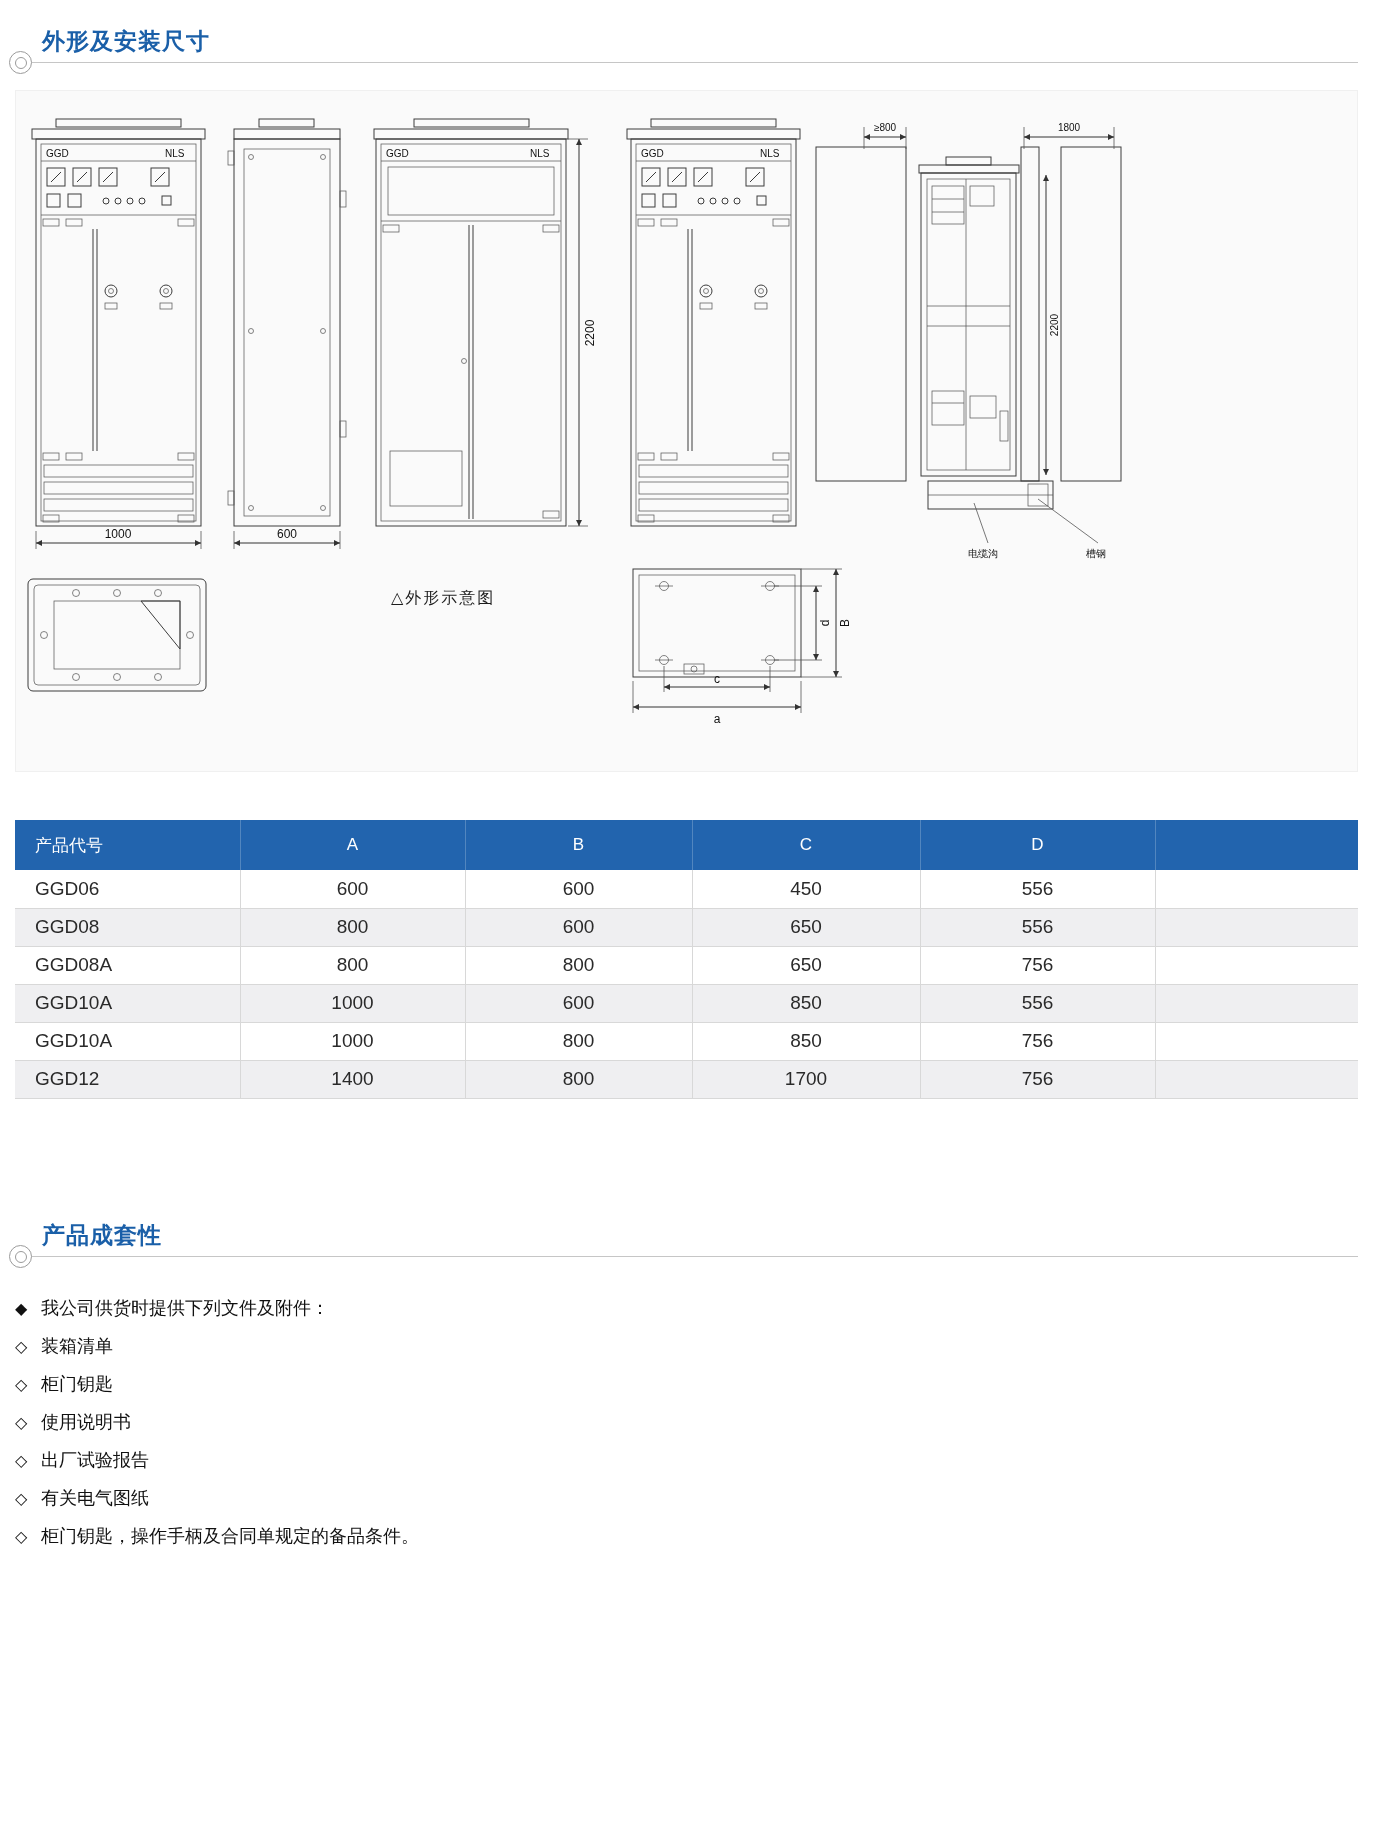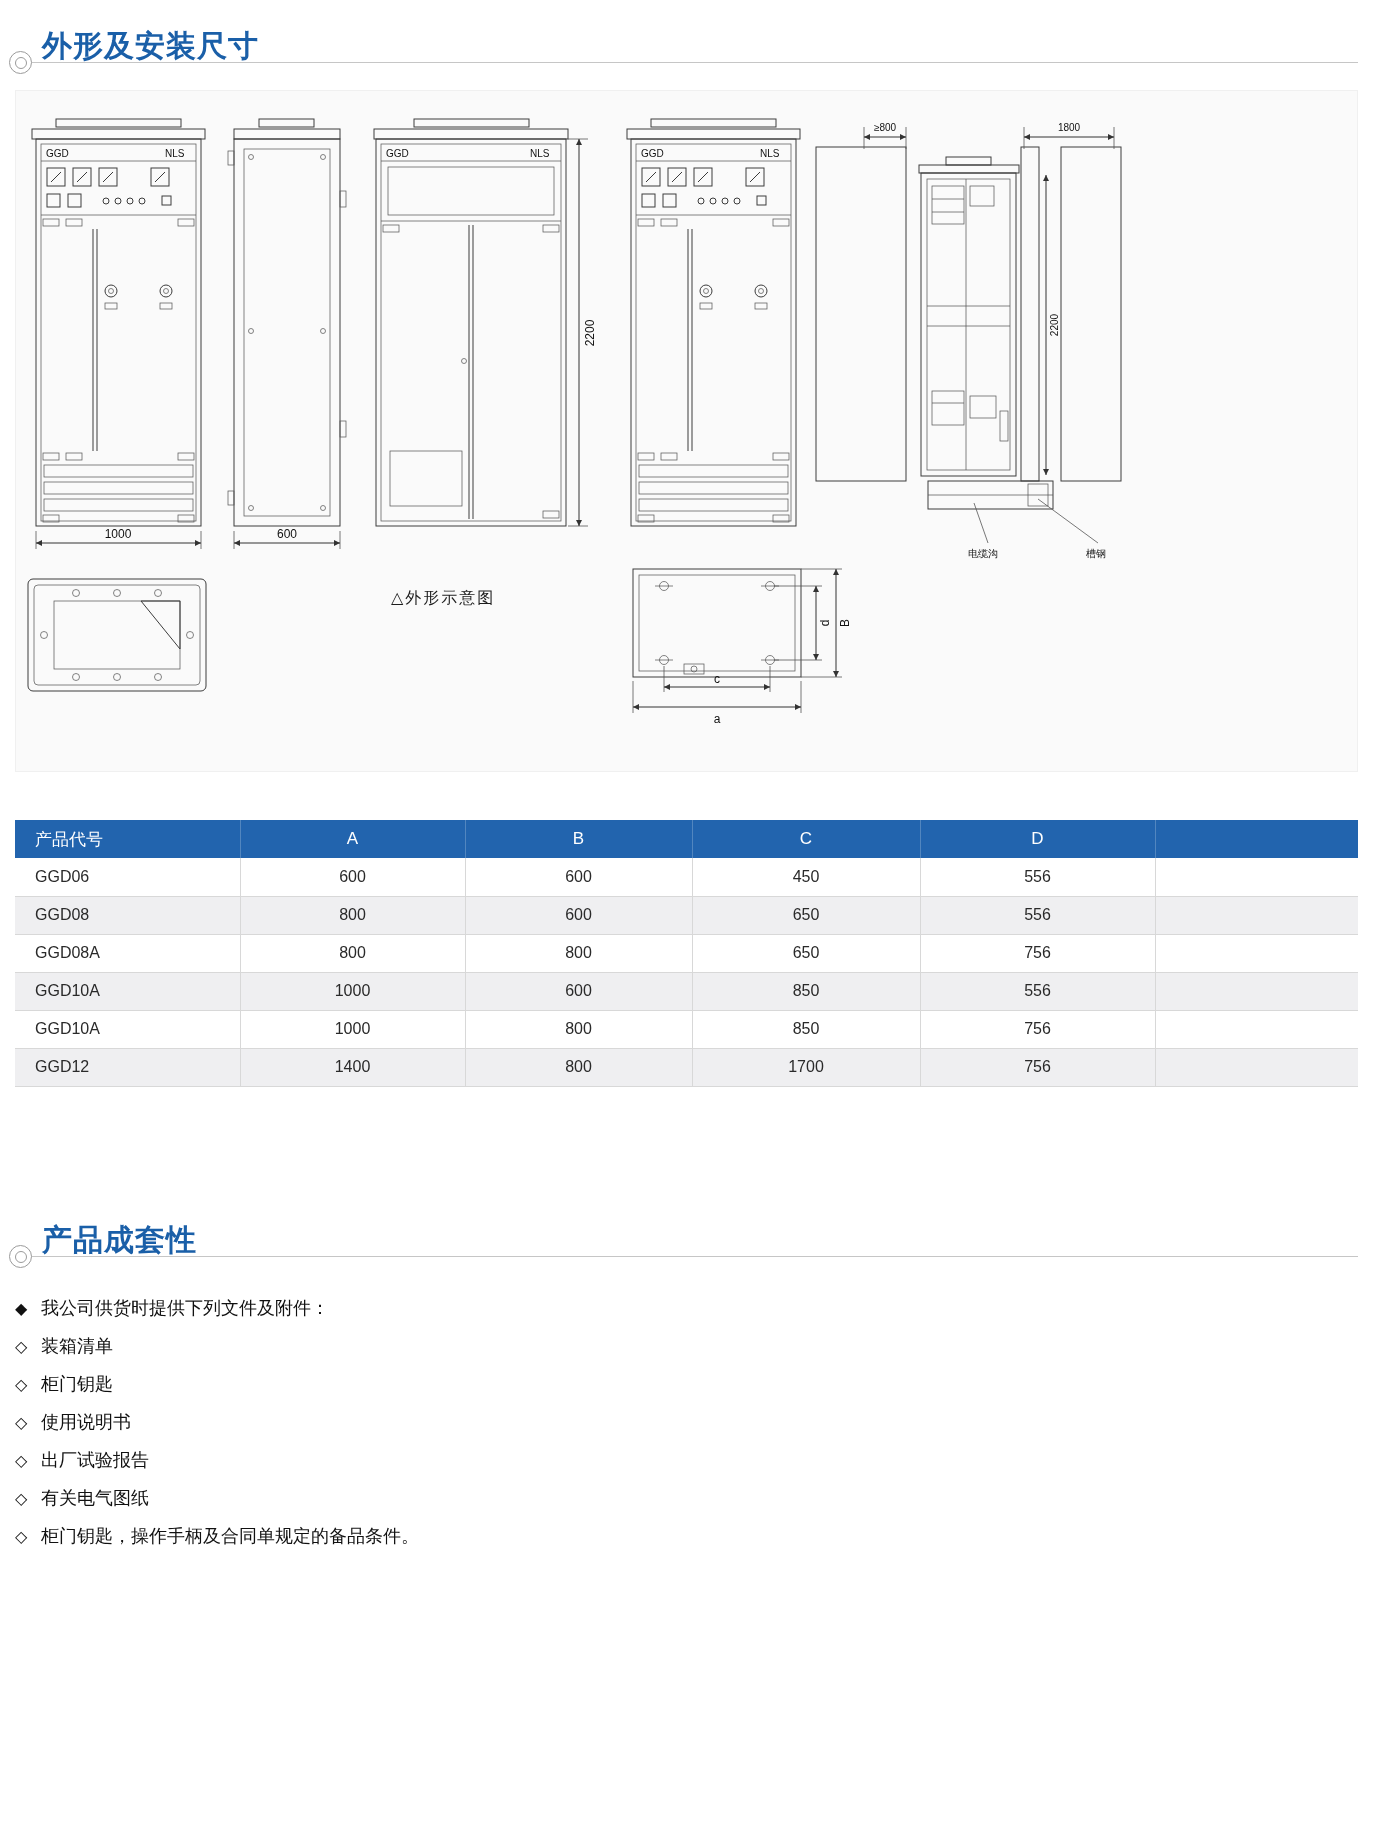--- a/index.html
+++ b/index.html
@@ -8,21 +8,21 @@
     width: 1373px; height: 1848px; position: relative;
     font-family: "Liberation Sans", "DejaVu Sans", sans-serif;
     color: #222;
   }
   .page { position: absolute; inset: 0; }
 
   
   .section-head { position: absolute; left: 0; width: 1373px; height: 70px; }
   .head-title {
     position: absolute; left: 42px; top: 0;
-    font-size: 30px; font-weight: bold; color: #1a5fa8; letter-spacing: 1px;
+    font-size: 23px; font-weight: bold; color: #1a5fa8; letter-spacing: 1px;
   }
   .head-rule { position: absolute; top: 36px; left: 30px; right: 15px; height: 1px; background: #c6c6c6; }
   .head-ring {
     position: absolute; left: 9px; top: 25px; width: 23px; height: 23px;
     border: 1.5px solid #9b9b9b; border-radius: 50%; background: #fff;
     display: flex; align-items: center; justify-content: center; z-index: 2;
   }
   .head-ring-inner { width: 12px; height: 12px; border: 1.5px solid #9b9b9b; border-radius: 50%; }
 
   
@@ -43,26 +43,26 @@
   svg .smalldim { font-size: 10px; text-anchor: middle; }
   svg .caption { font-size: 16px; fill: #1c1c1c; letter-spacing: 2px; }
 
   
   .dim-table {
     position: absolute; left: 15px; top: 820px; width: 1343px;
     border-collapse: collapse; table-layout: fixed;
   }
   .dim-table th {
     background: #2264ae; color: #ffffff; font-weight: normal;
-    height: 38px; font-size: 17px; text-align: center;
+    height: 50px; font-size: 17px; text-align: center;
   }
   .dim-table th + th { border-left: 1px solid rgba(255,255,255,0.22); }
   .dim-table th.col-code { text-align: left; padding-left: 20px; }
   .dim-table td {
-    height: 38px; font-size: 16px; color: #2a2a2a; text-align: center;
+    height: 38px; font-size: 19px; color: #2a2a2a; text-align: center;
     border-bottom: 1px solid #d8d8d8;
   }
   .dim-table td + td { border-left: 1px solid #d8d8d8; }
   .dim-table td.col-code { text-align: left; padding-left: 20px; }
   .dim-table tbody tr:nth-child(even) { background: #efeff1; }
 
   
   .supply { position: absolute; left: 15px; top: 1296px; width: 1200px; }
   .supply-item { display: flex; align-items: flex-start; margin-bottom: 13px; font-size: 18px; line-height: 25px; color: #111; }
   .supply-item .bullet { width: 26px; flex: 0 0 26px; font-size: 16px; line-height: 25px; color: #111; }

